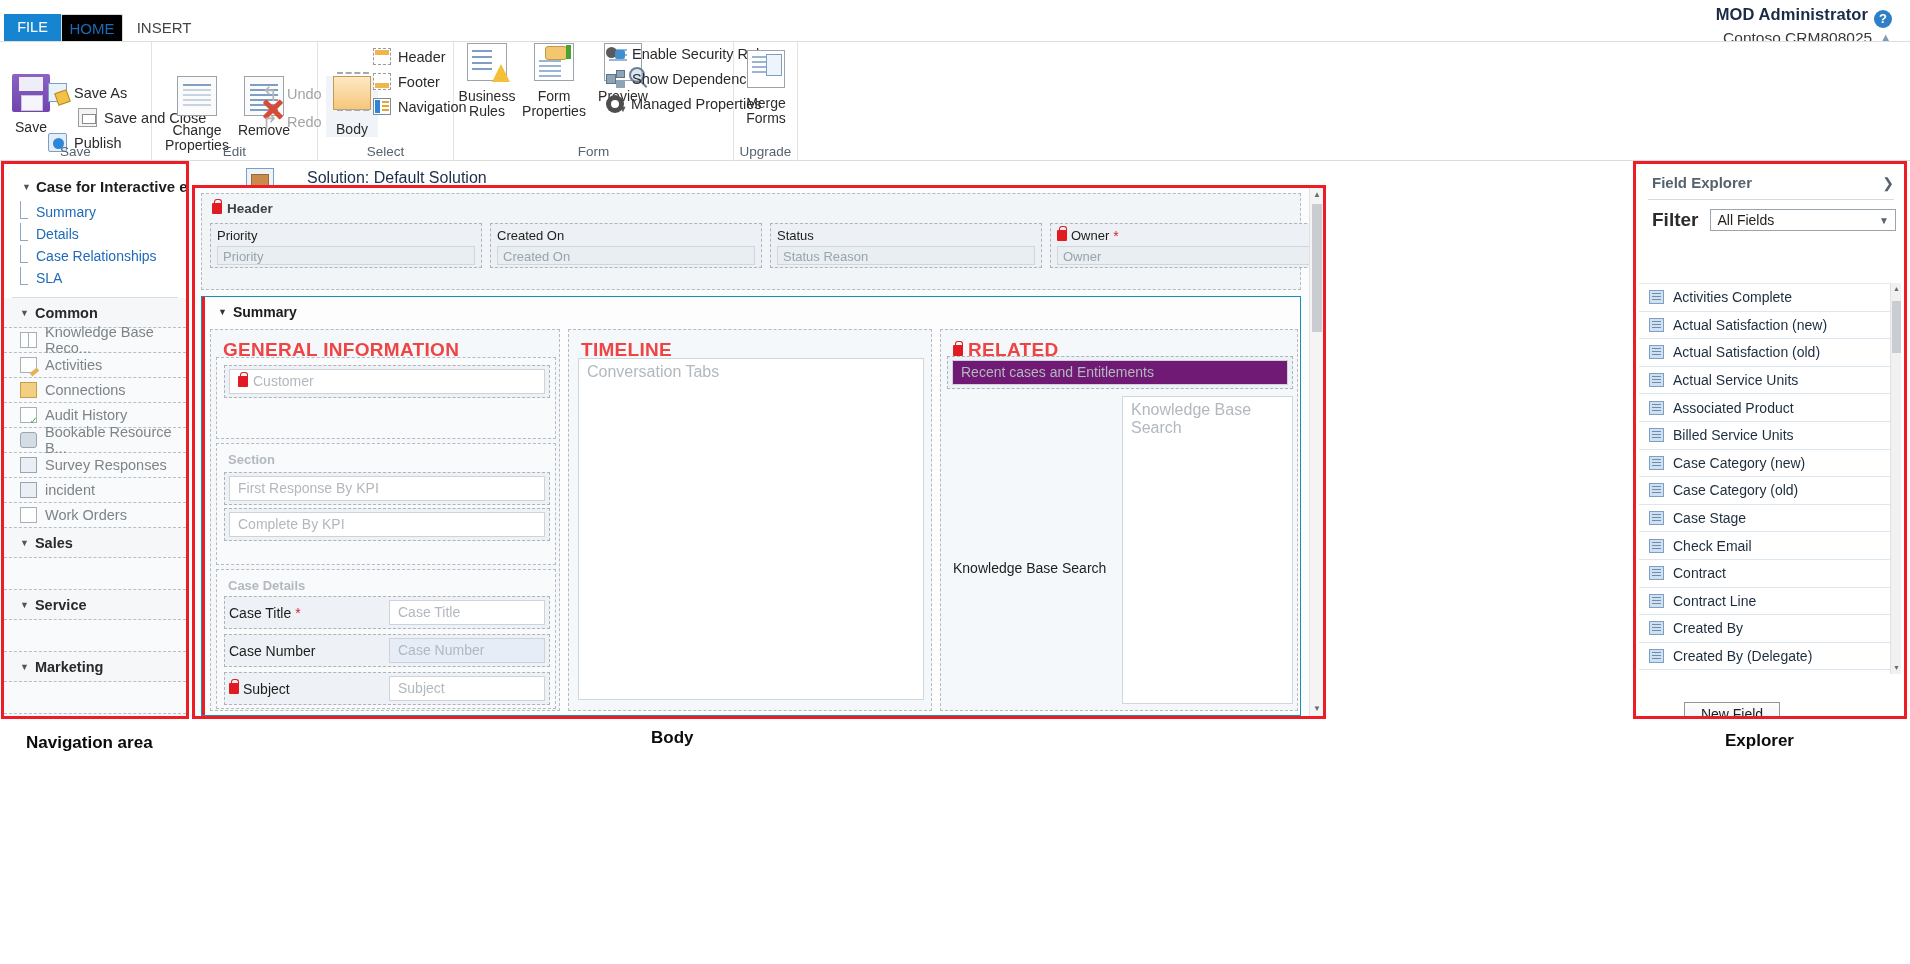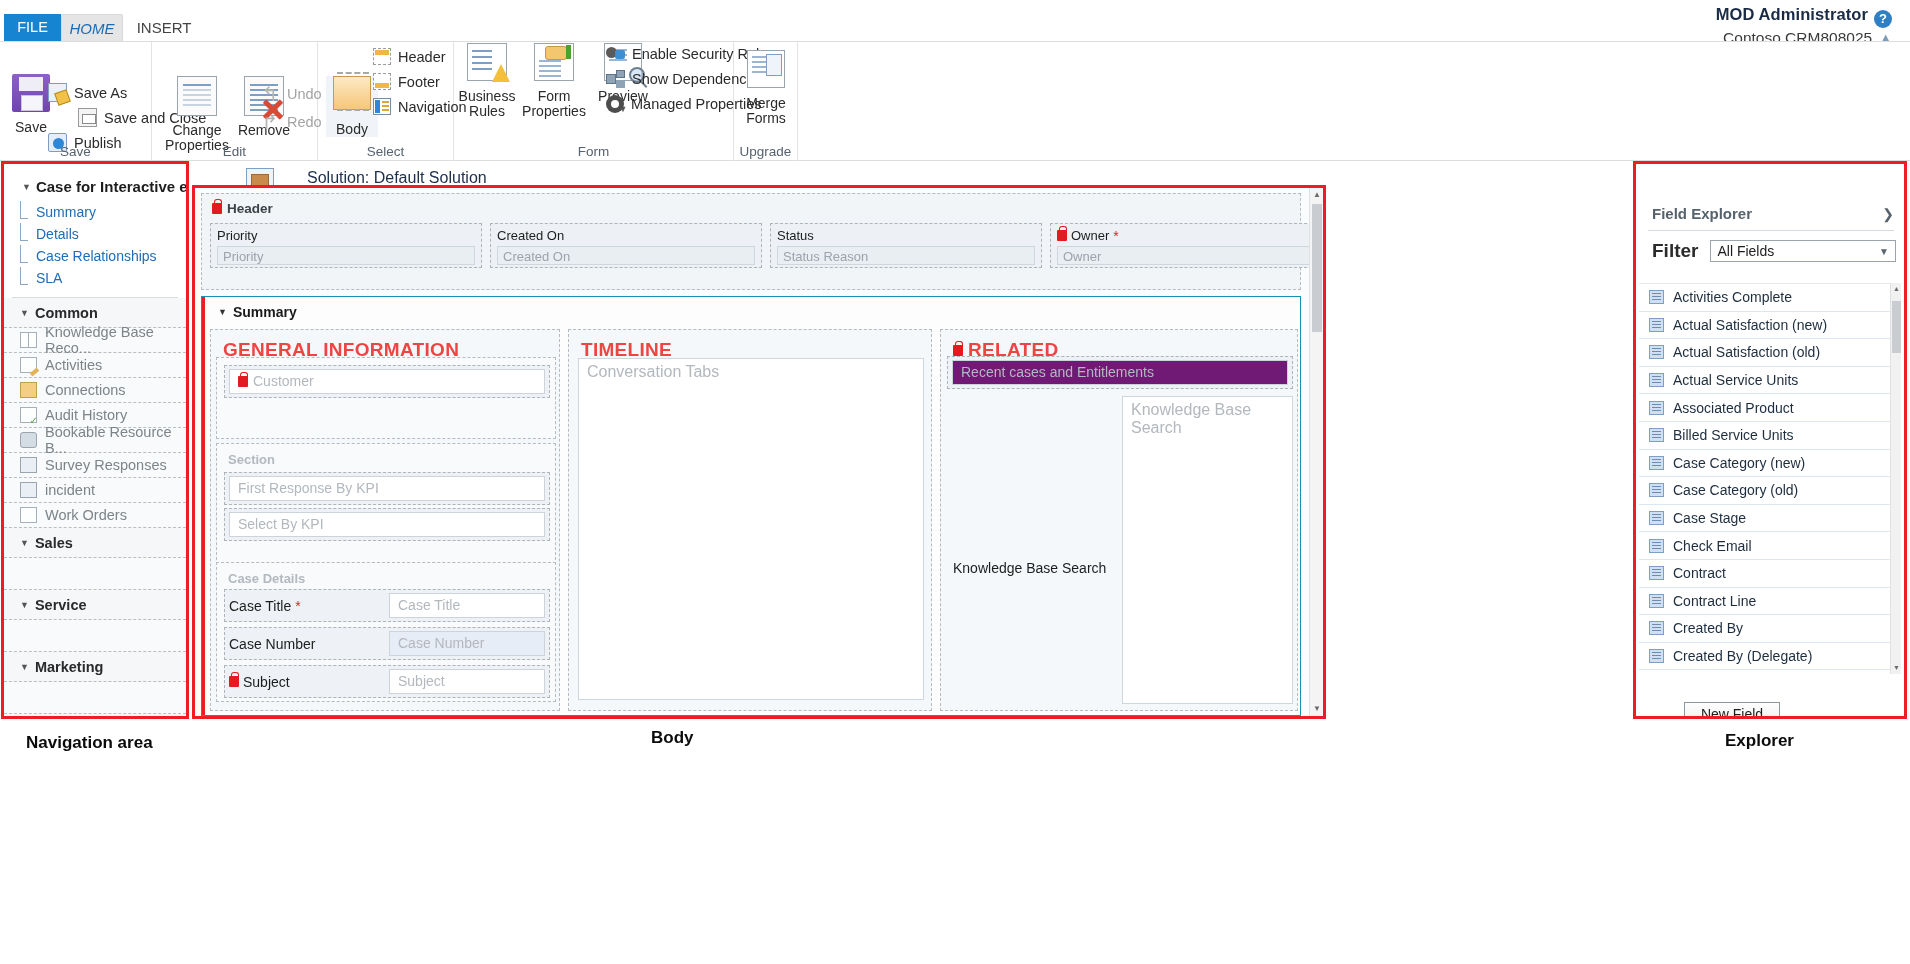--- a/index.html
+++ b/index.html
@@ -42,23 +42,23 @@
   }
   .tab {
     position: absolute; top: 0; height: 27px; line-height: 27px;
     font-size: 15px; text-align: center; cursor: default;
   }
   #tab-file {
     left: 4px; width: 57px; background: #1784d1; color: #fff;
     font-size: 14.5px;
   }
   #tab-home {
-    left: 61px; width: 62px; color: #1a6bb5; background: #e5e5e5;
+    left: 61px; width: 62px; color: #1a6bb5; background: #000000;
     border: 1px solid #d9d9d9; border-bottom: none; border-radius: 2px 2px 0 0;
-    height: 28px; line-height: 27px; font-style: italic;
+    height: 28px; line-height: 27px;
   }
   #tab-insert {
     left: 127px; width: 74px; color: #444; background: transparent;
   }
   #tabline {
     position: absolute; left: 0; top: 41px; width: 1910px; height: 1px;
     background: #dddddd;
   }
 
   
@@ -286,21 +286,20 @@
 
   
   #explorer {
     position: absolute; left: 1633px; top: 161px; width: 274px; height: 558px;
     border: 3px solid #ee1c25; background: #fff;
   }
   #expinner { position:absolute; inset:0; overflow:hidden; background:#fff; }
   .exp-header {
     display:flex; align-items:center; justify-content:space-between;
     padding: 10px 10px 0 16px;
-    margin-top: 31px;
   }
   .exp-title { font-size:15px; font-weight:bold; color:#56626c; }
   .exp-chev { font-size:14px; color:#56626c; }
   .exp-rule { height:1px; background:#d6dbe0; margin:8px 10px 0 12px; }
   .exp-filter { display:flex; align-items:center; padding:9px 8px 0 16px; gap:12px; }
   .exp-filter .fl { font-size:19px; font-weight:bold; color:#2b2b2b; }
   .exp-select {
     flex:1; height:22px; border:1px solid #9aa4ae; background:#fff;
     font-size:14px; color:#1d1d1d; padding:1px 6px; display:flex;
     align-items:center; justify-content:space-between;
@@ -616,25 +615,25 @@
             </div>
           </div>
         </div>
 
         <div class="subsection" style="top:113px; width:340px; height:122px;">
           <div class="sub-title">Section</div>
           <div class="ctrl" style="left:7px; top:28px; width:326px;">
             <div class="ctrlbox">First Response By KPI</div>
           </div>
           <div class="ctrl" style="left:7px; top:64px; width:326px;">
-            <div class="ctrlbox">Select By KPI</div>
-          </div>
-        </div>
-
-        <div class="subsection" style="top:232px; width:340px; height:140px;">
+            <div class="ctrlbox">Complete By KPI</div>
+          </div>
+        </div>
+
+        <div class="subsection" style="top:239px; width:340px; height:140px;">
           <div class="sub-title">Case Details</div>
           <div class="ctrl labelled" style="left:7px; top:26px; width:326px;">
             <div class="lb">
               <span>Case Title</span>
               <span class="req">*</span>
             </div>
             <div class="bx">
               <div class="ctrlbox">Case Title</div>
             </div>
           </div>

